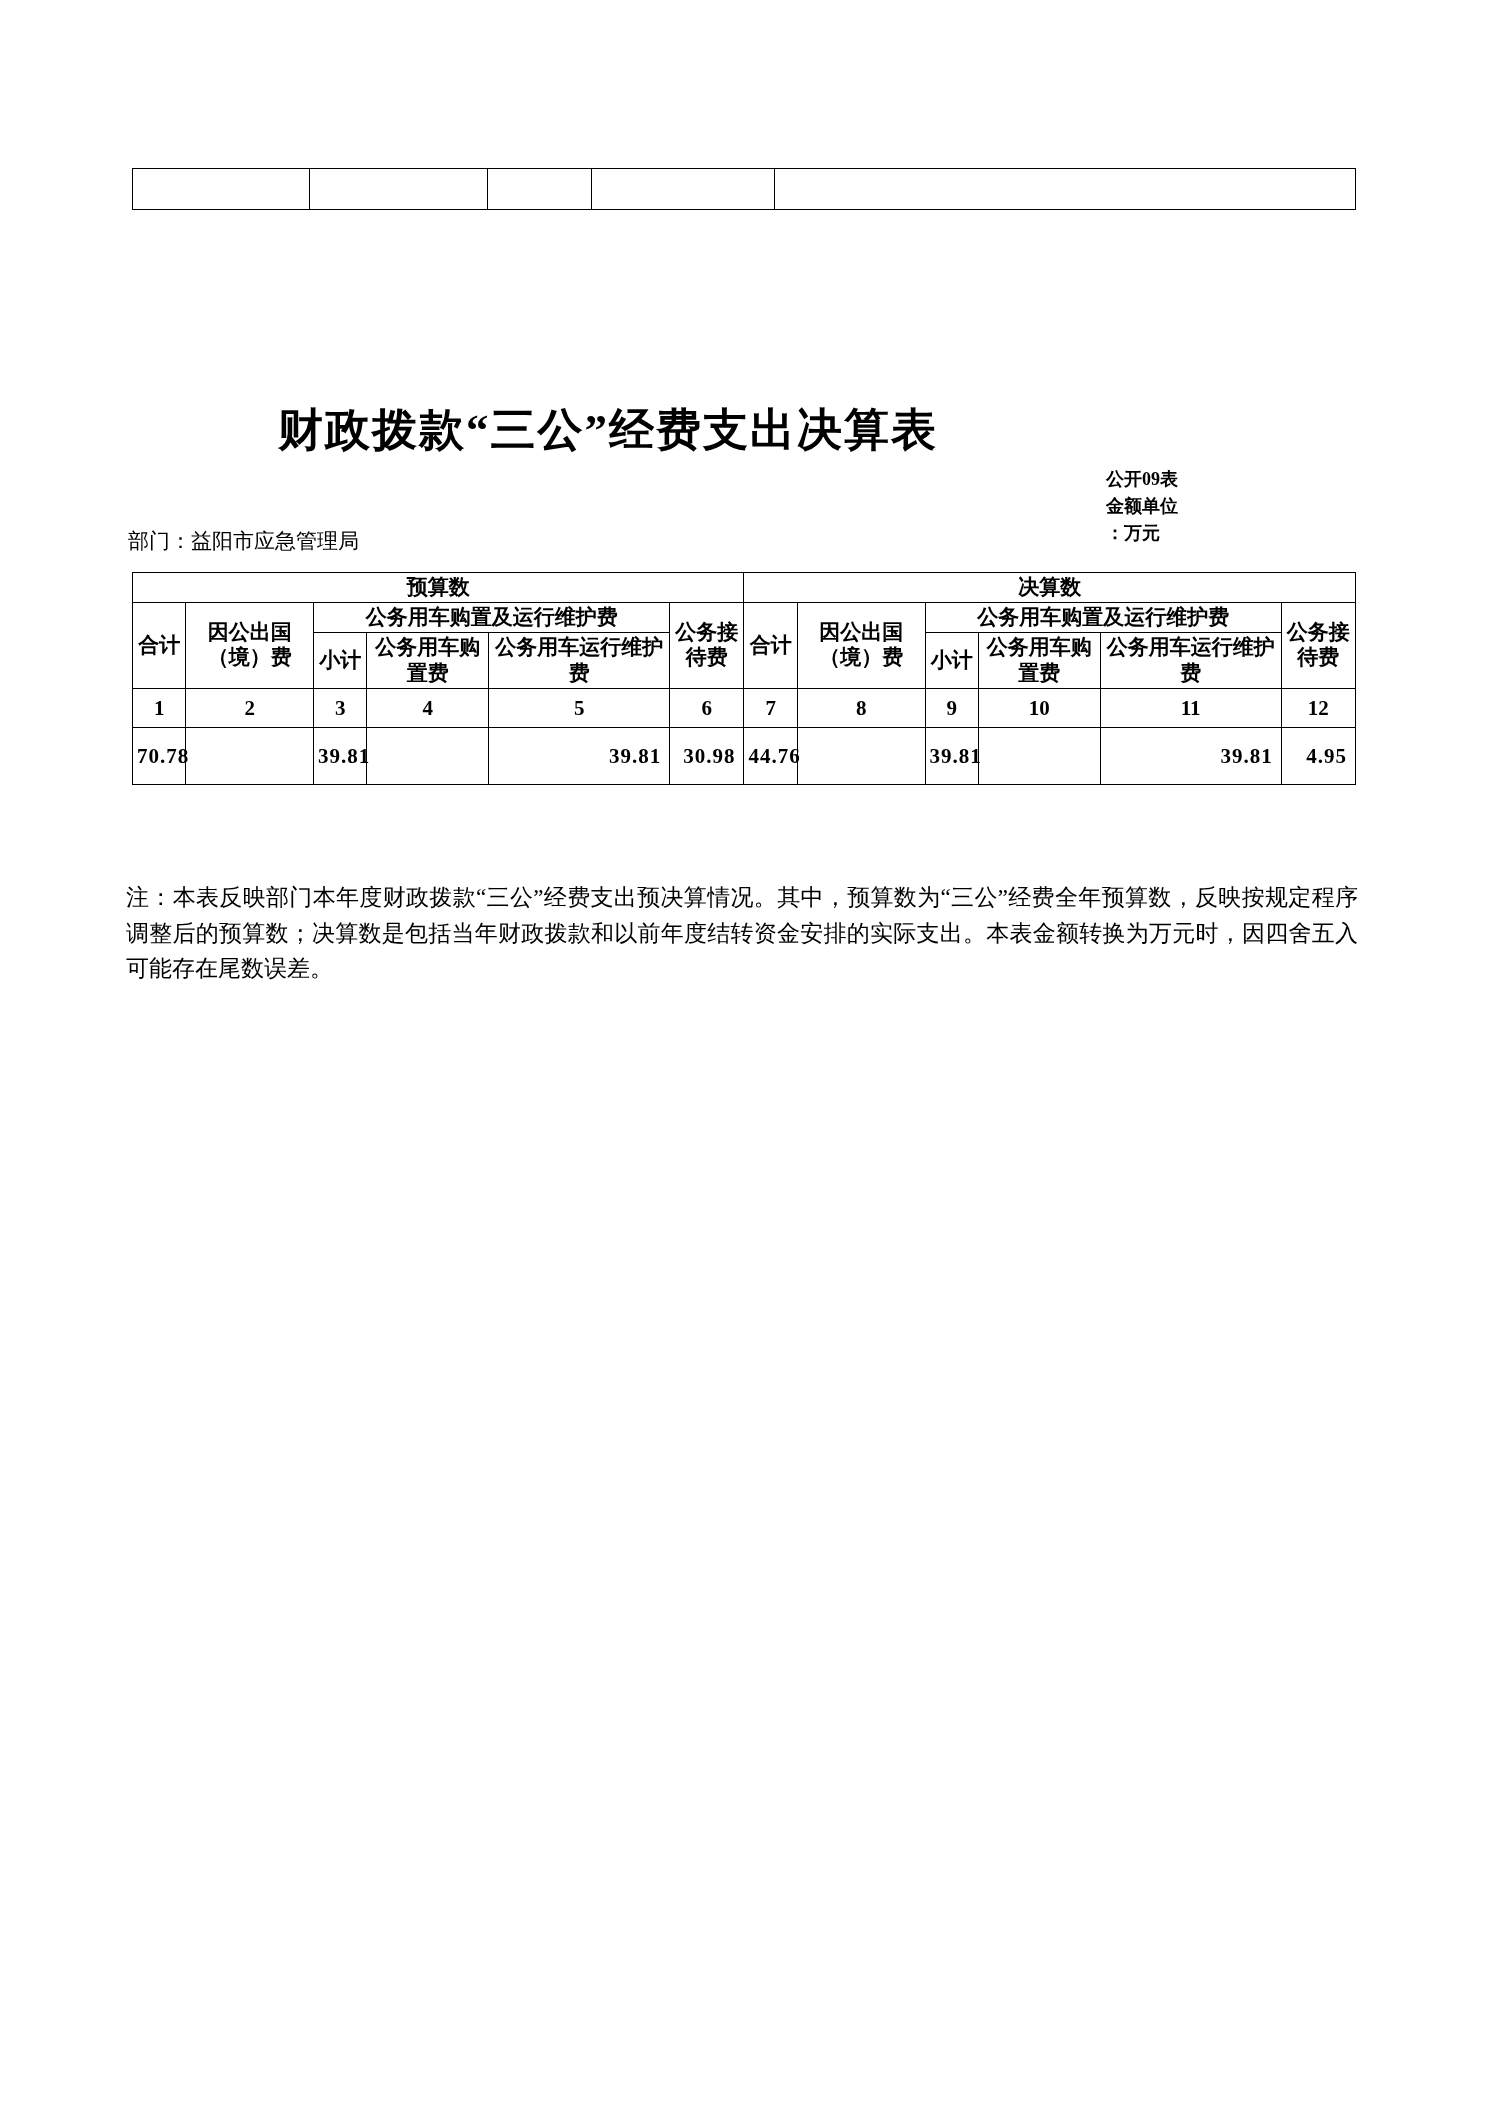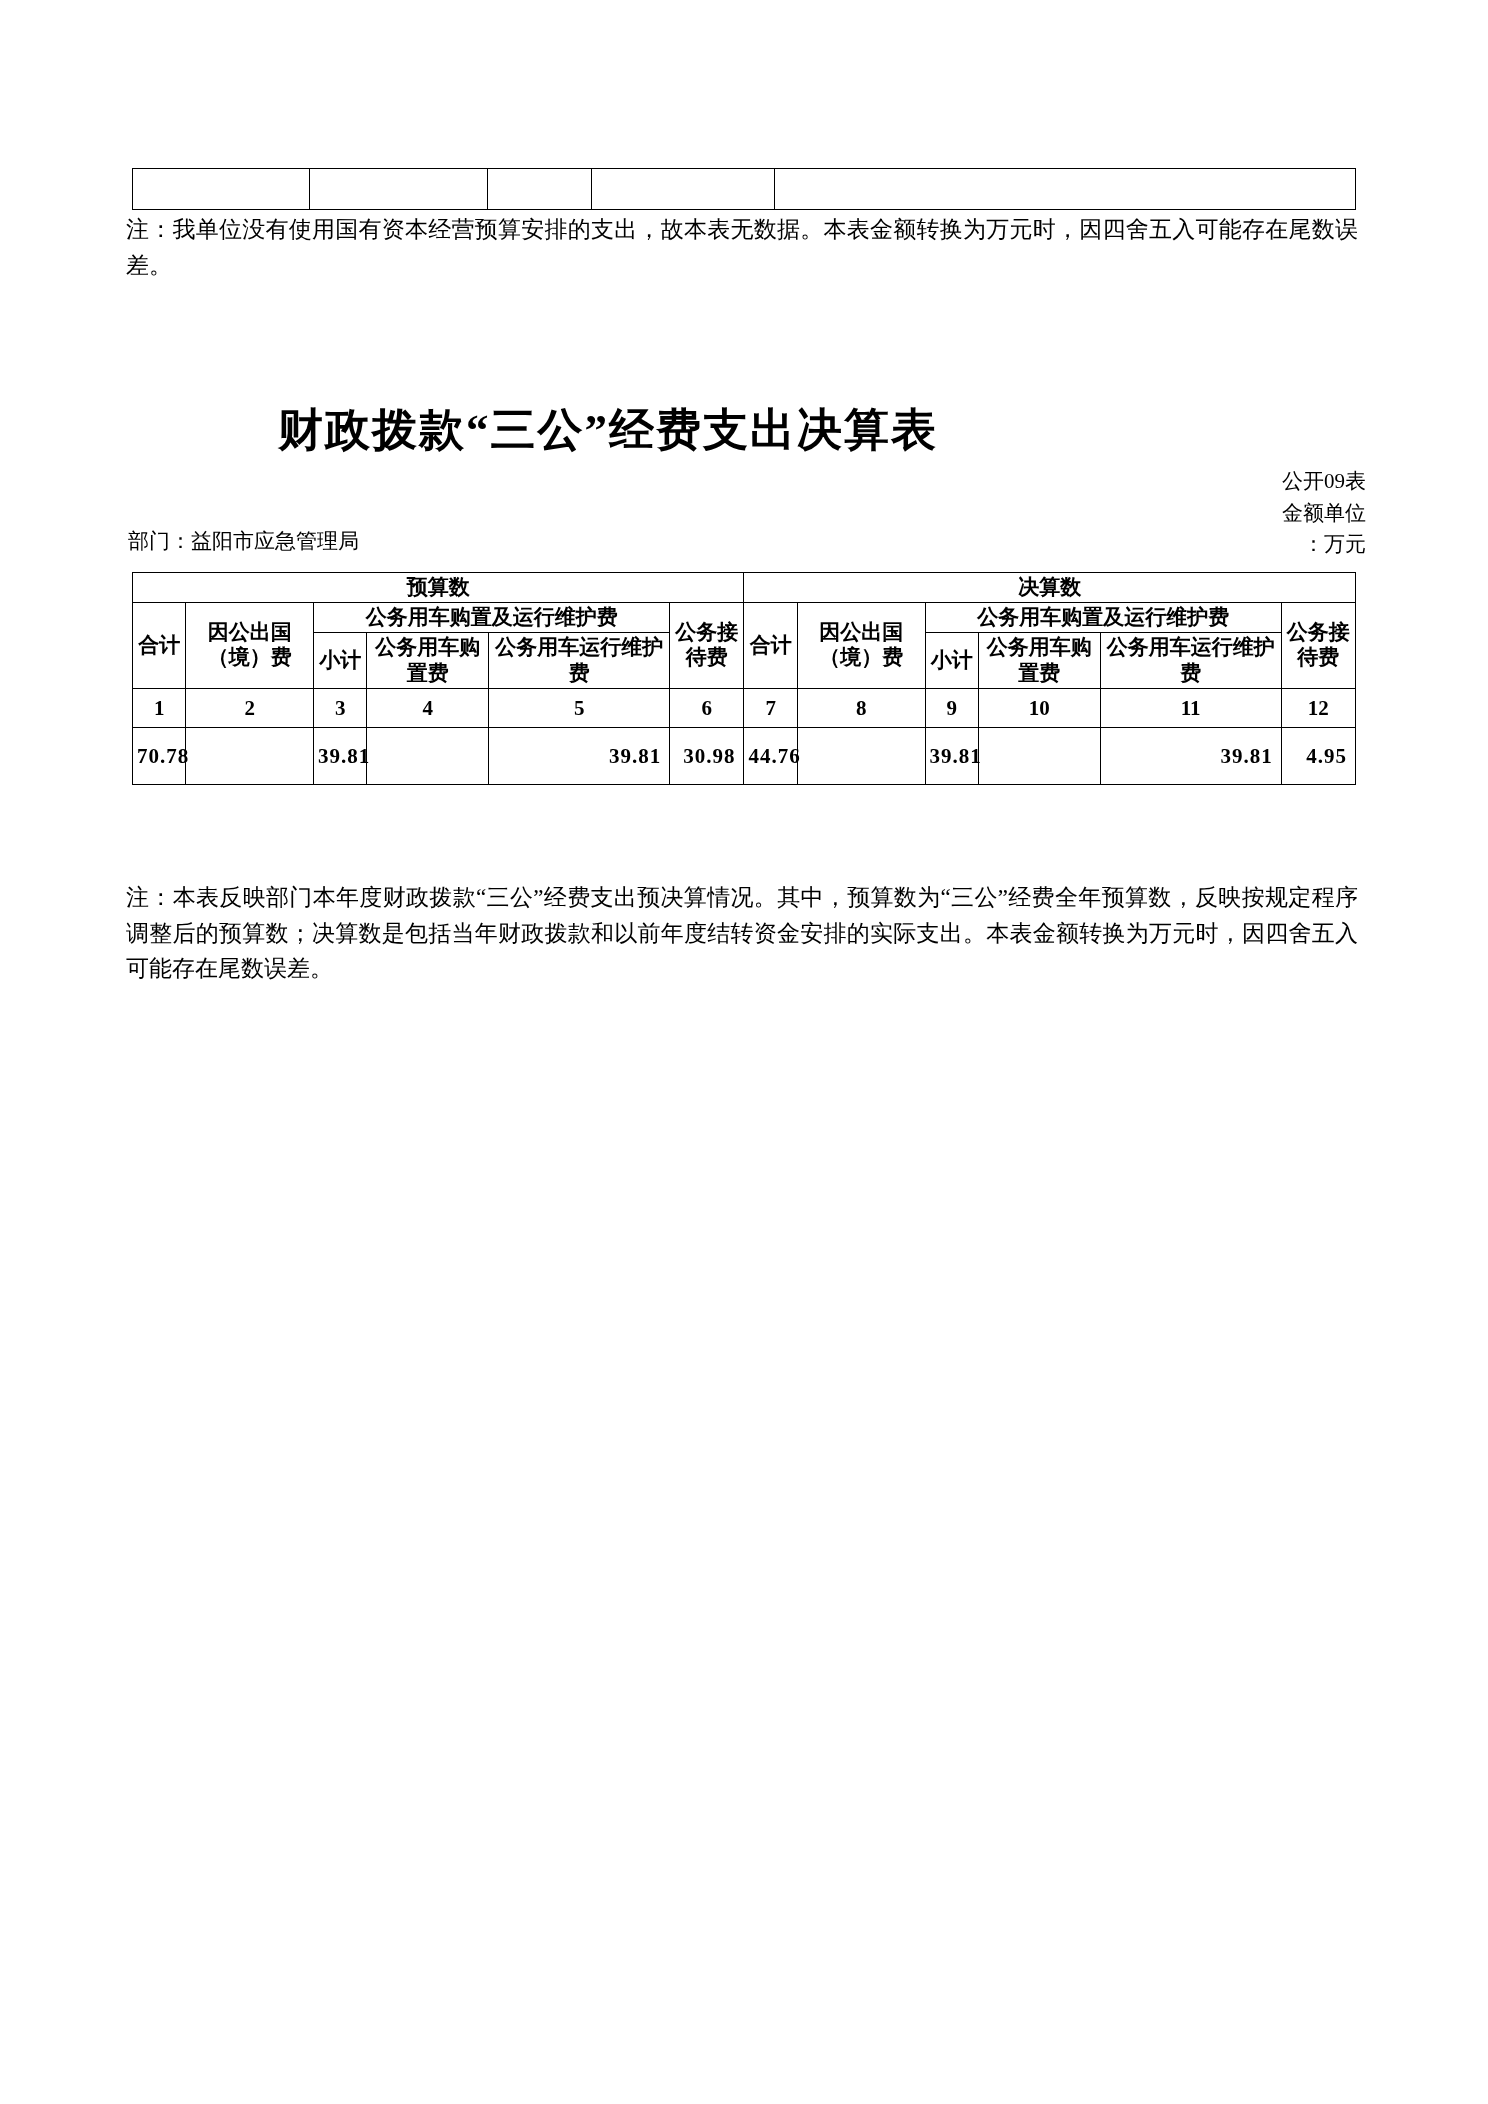--- a/index.html
+++ b/index.html
@@ -68,23 +68,24 @@
     font-weight: bold;
     letter-spacing: 2px;
     font-family: "Liberation Serif", serif;
   }
 
   .meta-right {
     position: absolute;
     right: 122px;
     top: 466px;
     width: 260px;
-    text-align: right;
-    font-size: 21px;
+    text-align: left;
+    font-size: 18px;
     line-height: 1.5;
+    font-weight: bold;
   }
   .dept-line {
     position: absolute;
     left: 128px;
     top: 527px;
     font-size: 21px;
   }
 
   
   .main-table-wrap {
@@ -147,21 +148,20 @@
           <td></td>
           <td></td>
           <td></td>
           <td></td>
           <td></td>
         </tr>
       </tbody>
     </table>
   </div>
 
-  <div class="note note-top">注：我单位没有使用国有资本经营预算安排的支出，故本表无数据。本表金额转换为万元时，因四舍五入可能存在尾数误差。</div>
 
   <div class="doc-title">财政拨款“三公”经费支出决算表</div>
 
   <div class="meta-right">
     <div>公开09表</div>
     <div>金额单位</div>
     <div>：万元</div>
   </div>
 
   <div class="dept-line">部门：益阳市应急管理局</div>

